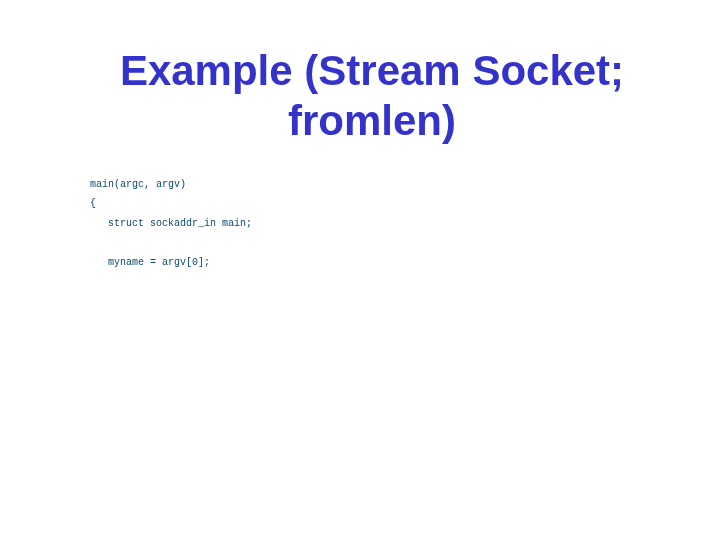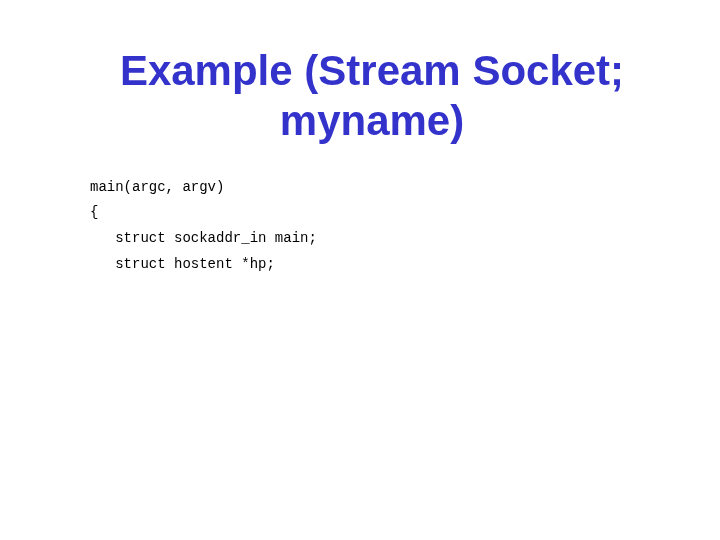--- a/index.html
+++ b/index.html
@@ -29,42 +29,42 @@
       font-size: 42px;
       font-weight: bold;
       color: #3333cc;
       margin-bottom: 30px;
       line-height: 1.2;
       font-family: Arial, sans-serif;
     }
 
     .code-block {
       font-family: 'Courier New', Courier, monospace;
-      font-size: 14px;
-      color: #000000;
+      font-size: 10px;
+      color: #0c4a6e;
       line-height: 1.55;
       padding-left: 30px;
     }
 
     .code-line {
       display: block;
       white-space: pre;
     }
   </style>
 </head>
 <body>
 
 <div class="slide">
 
   <div class="title">
     <span>Example (Stream Socket;</span><br>
-    <span>myname)</span>
+    <span>fromlen)</span>
   </div>
 
   <div class="code-block">
   <span class="code-line">main(argc, argv)</span>
       <span class="code-line">{</span>
       <span class="code-line">   struct sockaddr_in main;</span>
-      <span class="code-line">   struct hostent *hp;</span>
       <span class="code-line">&nbsp;</span>
+      <span class="code-line">   myname = argv[0];</span>
     </div>
 
 </div>
 
 </body></html>

